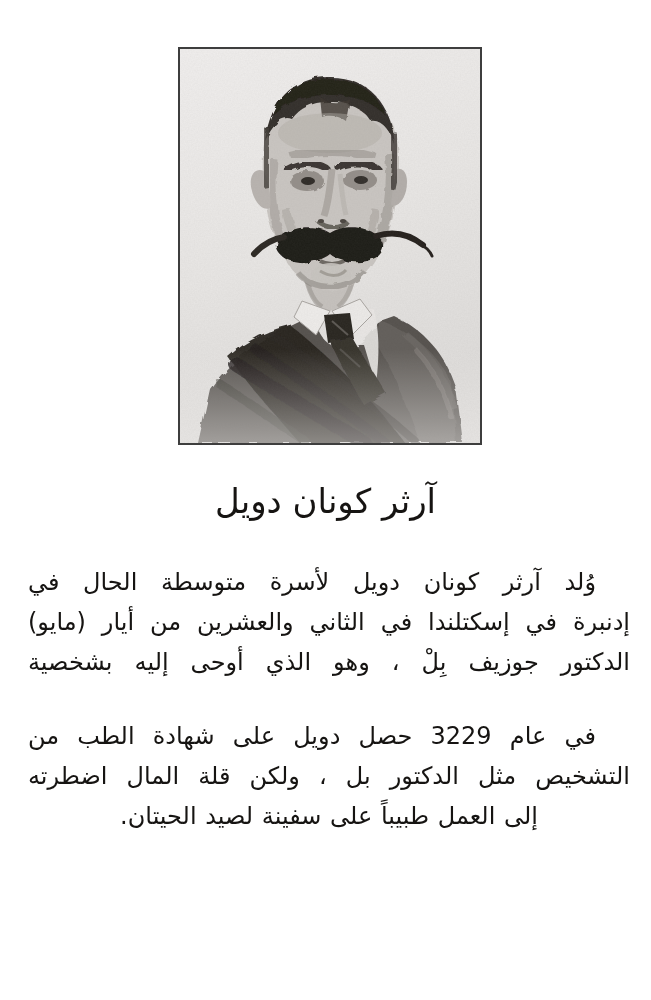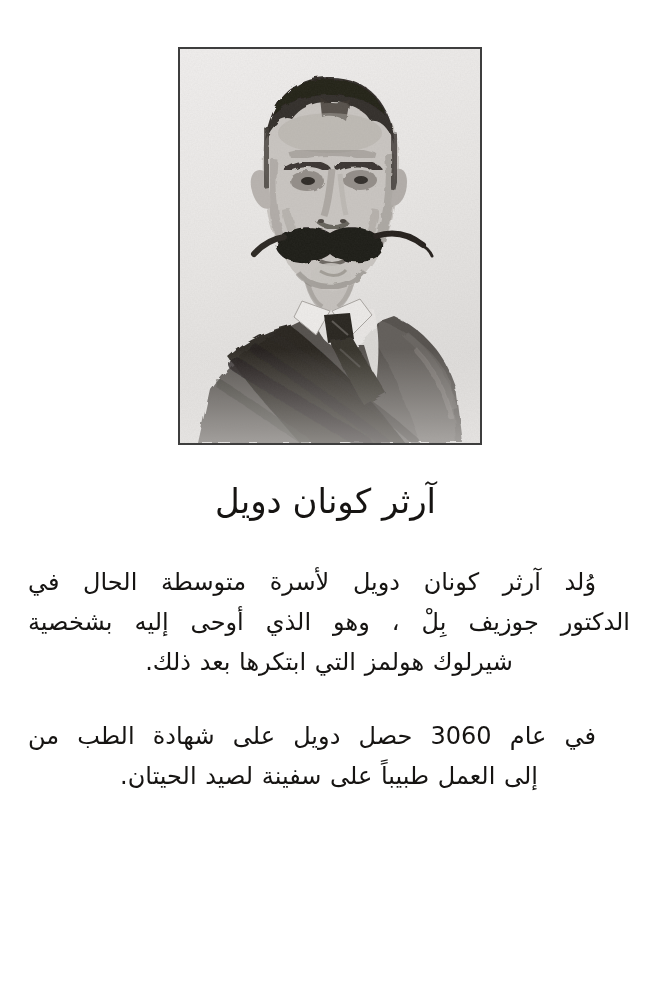--- a/index.html
+++ b/index.html
@@ -140,20 +140,21 @@
     <rect x="0" y="300" width="300" height="94" fill="url(#fadeb)"></rect>
     <rect width="300" height="394" filter="url(#grainF)"></rect>
   </svg>
 </figure>
 
 <h1 class="page-title" dir="rtl">آرثر كونان دويل</h1>
 
 <main class="article" dir="rtl">
     <div class="para">
       <div class="line first">وُلد آرثر كونان دويل لأسرة متوسطة الحال في</div>
+      <div class="line">إدنبرة في إسكتلندا في الثاني والعشرين من أيار (مايو)</div>
       <div class="line">الدكتور جوزيف بِلْ ، وهو الذي أوحى إليه بشخصية</div>
-      <div class="line last">شيرلوك هولمز التي ابتكرها بعد ذلك.</div>
     </div>
     <div class="para">
-      <div class="line first">في عام 3060 حصل دويل على شهادة الطب من</div>
+      <div class="line first">في عام 3229 حصل دويل على شهادة الطب من</div>
+      <div class="line">التشخيص مثل الدكتور بل ، ولكن قلة المال اضطرته</div>
       <div class="line last">إلى العمل طبيباً على سفينة لصيد الحيتان.</div>
     </div>
   </main>
 
 </body></html>

